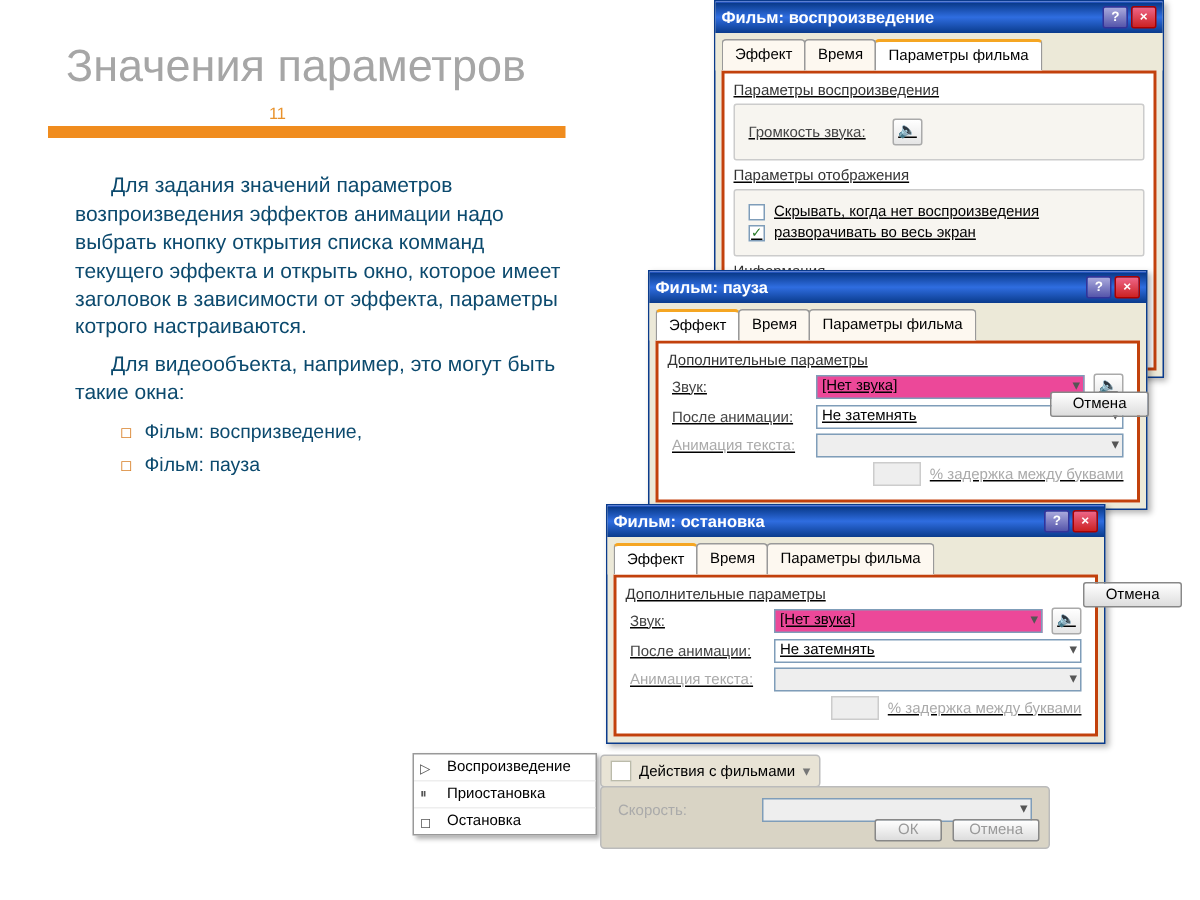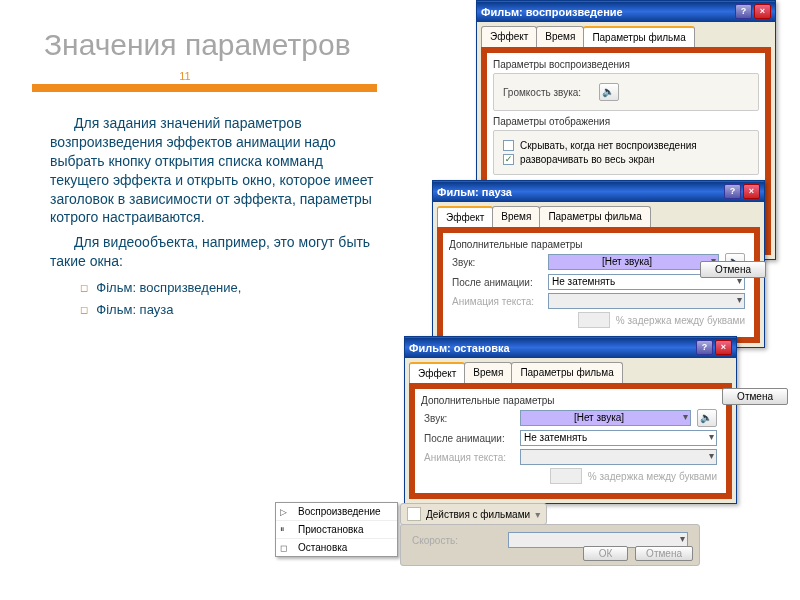--- a/index.html
+++ b/index.html
@@ -15,28 +15,28 @@
 
   
   .win { position: absolute; border: 1px solid #0a3b8c; background: #ece9d8; box-shadow: 2px 2px 4px rgba(0,0,0,.3); font-size: 10px; }
   .tbar { background: linear-gradient(#3c6df0,#0a3b8c 6%,#2f6de0 50%,#0a3b8c); color: #fff; padding: 3px 4px; display: flex; align-items: center; font-weight: bold; font-size: 11px; }
   .tbar span { flex: 1; }
   .tbtn { width: 17px; height: 15px; background: linear-gradient(#e68,#c22); border: 1px solid #a00; border-radius: 2px; margin-left: 2px; color: #fff; text-align: center; line-height: 12px; font-size: 9px; cursor: pointer; }
   .tbtn.help { background: linear-gradient(#aad,#55a); border-color: #339; }
   .tabs { display: flex; background: #ece9d8; padding: 4px 4px 0; gap: 0; }
   .tab { background: #fdf8f0; border: 1px solid #999; border-bottom: none; padding: 4px 8px; font-size: 10px; border-radius: 3px 3px 0 0; margin-right: -1px; cursor: pointer; position: relative; }
   .tab.active { background: #fff; border-top: 2px solid #f5a623; z-index: 1; }
-  .pane { background: #fff; border: 6px solid #c2410c; margin: 0 4px 4px; padding: 6px; }
+  .pane { background: #fff; border: 2px solid #c2410c; margin: 0 4px 4px; padding: 6px; text-decoration: underline; }
   .grp-title { font-size: 10px; color: #333; margin-bottom: 3px; }
   .grp { border: 1px solid #ccc; border-radius: 2px; padding: 6px; margin-bottom: 5px; background: #f7f5f0; }
   .row { display: flex; align-items: center; gap: 6px; margin: 3px 3px; }
   .row label { width: 90px; color: #444; }
   .row.disabled label, .row.disabled span { color: #aaa; }
   .sel { flex: 1; border: 1px solid #7f9db9; background: #fff; padding: 1px 16px 1px 3px; position: relative; font-size: 10px; height: 16px; }
-  .sel.hi { background: #c4b5fd; text-align: center; }
+  .sel.hi { background: #ec4899; }
   .sel::after { content: "▾"; position: absolute; right: 2px; top: 0; color: #555; }
   .chk { width: 11px; height: 11px; border: 1px solid #7f9db9; background: #fff; display: inline-block; text-align: center; line-height: 9px; font-size: 9px; color: #2a7a2a; }
   .icon-btn { width: 20px; height: 18px; border: 1px solid #aaa; background: linear-gradient(#fff,#e5e5e5); border-radius: 2px; text-align: center; line-height: 15px; font-size: 10px; cursor: pointer; }
   .btn { border: 1px solid #888; background: linear-gradient(#fff,#ddd); padding: 2px 14px; font-size: 10px; border-radius: 2px; margin-left: 4px; cursor: pointer; display: inline-block; }
   .info { font-size: 10px; color: #333; padding: 2px 4px; }
 
   
   .ctx { position: absolute; left: 275px; top: 502px; background: #fff; border: 1px solid #999; box-shadow: 2px 2px 3px rgba(0,0,0,.3); font-size: 10px; }
   .ctx .item { padding: 3px 16px 3px 22px; display: flex; align-items: center; cursor: pointer; position: relative; border-bottom: 1px solid #eee; }
   .ctx .item:last-child { border-bottom: none; }

